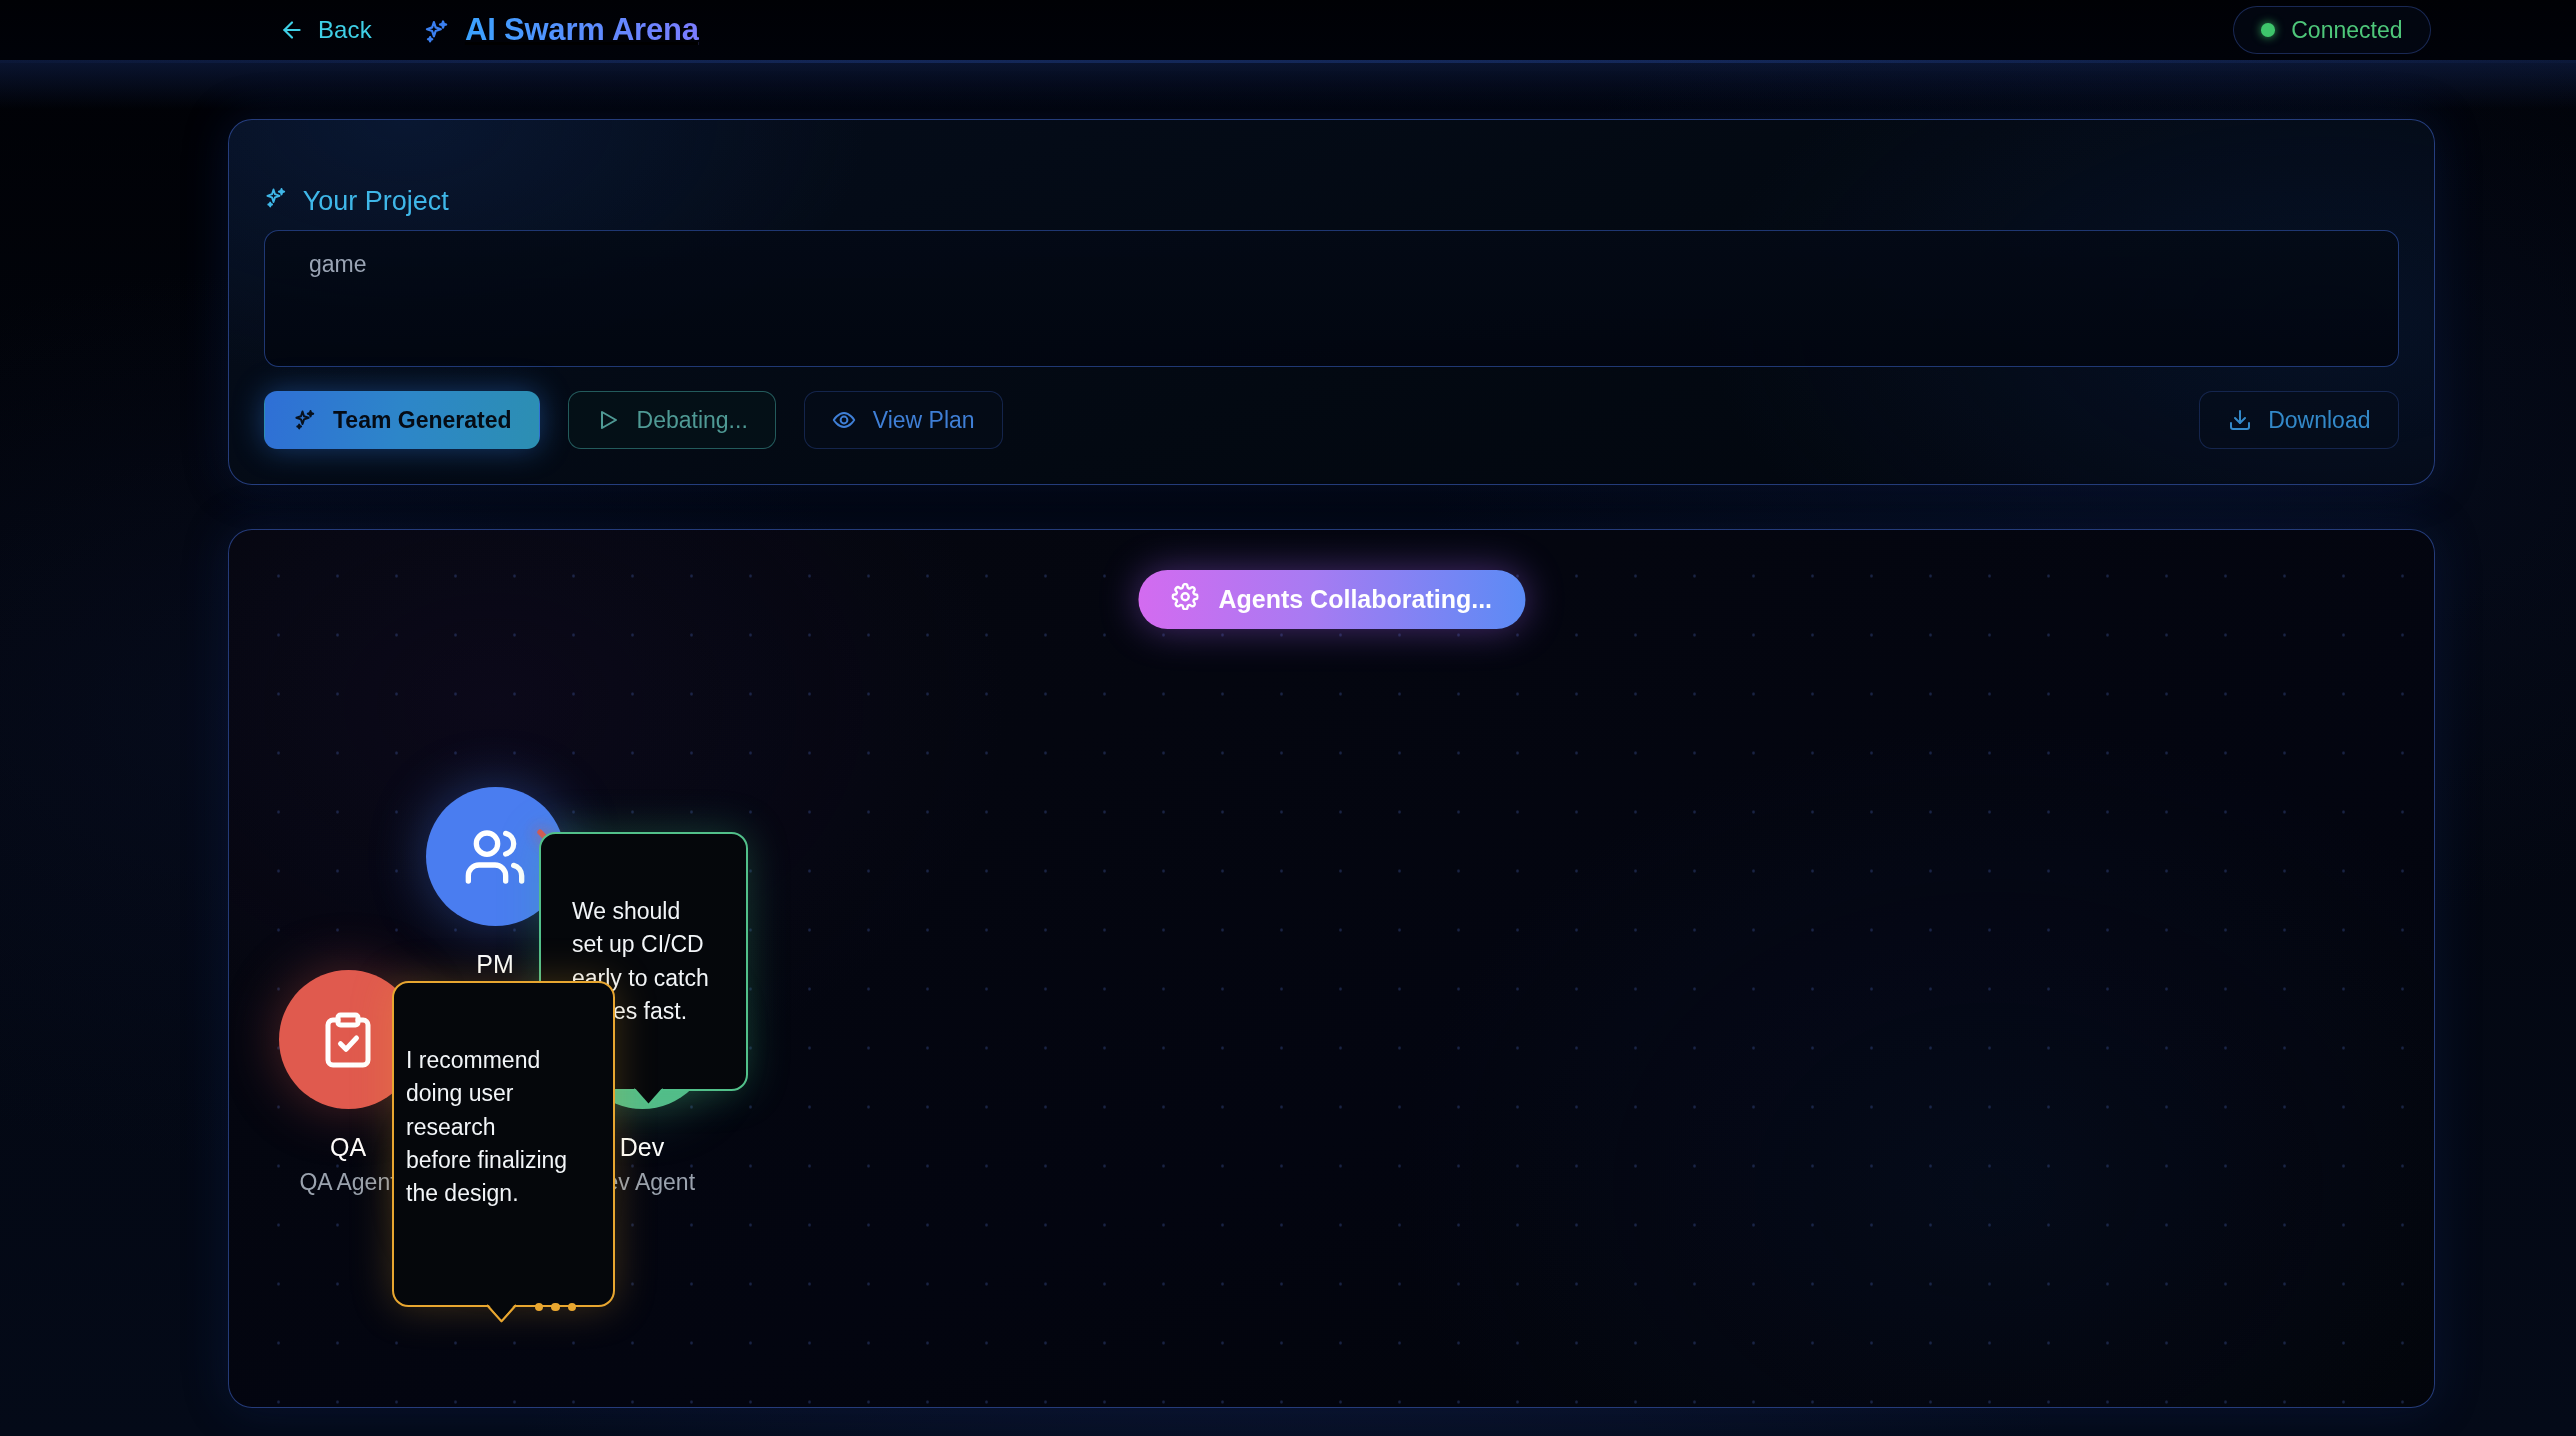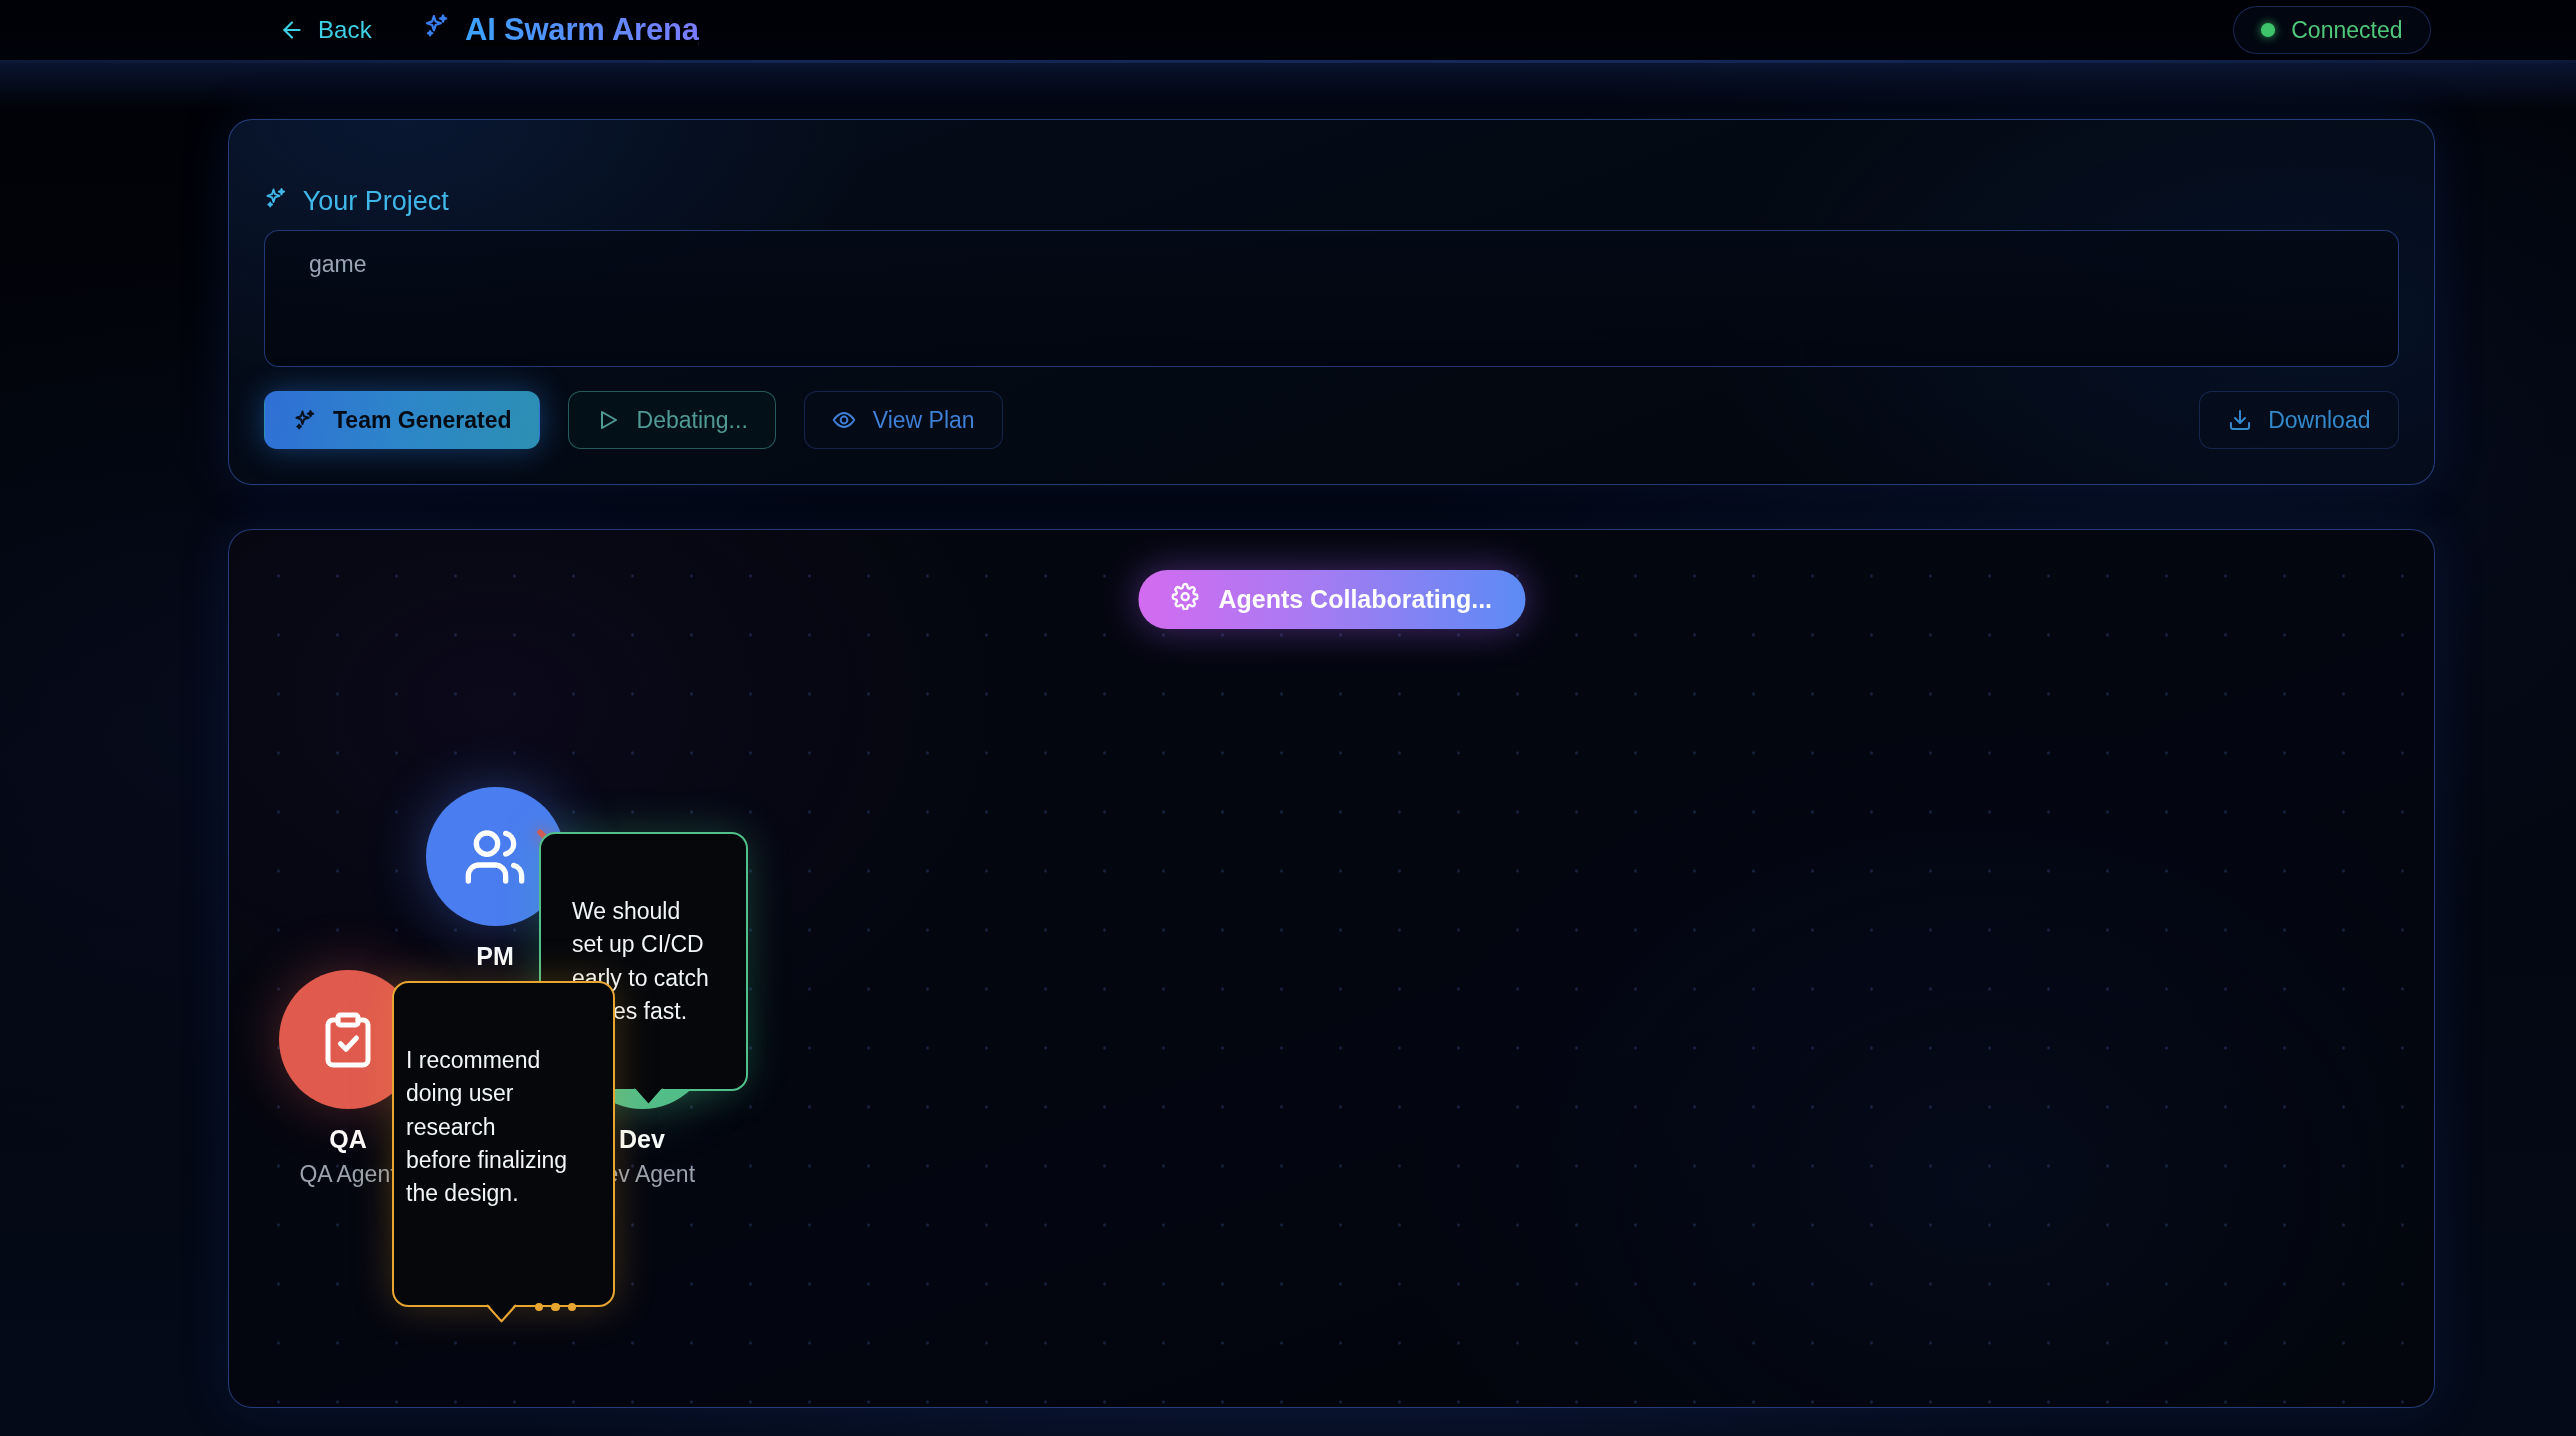--- a/index.html
+++ b/index.html
@@ -59,21 +59,21 @@
     letter-spacing: 0.1px;
     cursor: pointer;
     background: none;
     border: none;
     font-family: inherit;
   }
   .back-btn svg { display: block; }
 
   .brand {
     display: flex;
-    align-items: flex-start;
+    align-items: flex-end;
     gap: 14.7px;
     margin-left: 51px;
     text-decoration: underline;
   }
   .brand-title {
     font-size: 31px;
     font-weight: bold;
     letter-spacing: -0.2px;
     background: linear-gradient(90deg, #3aa3ff 0%, #5d8cff 55%, #7b7cff 100%);
     -webkit-background-clip: text;
@@ -243,24 +243,24 @@
   .agent-circle {
     width: 139px; height: 139px;
     border-radius: 50%;
     display: flex;
     align-items: center;
     justify-content: center;
     position: relative;
   }
   .agent-circle svg { display:block; }
   .agent-name {
-    margin-top: 16px;
+    margin-top: 24px;
     color: #ffffff;
     font-size: 25px;
-    font-weight: bold;
+    font-weight: normal;
   }
   .agent-role {
     margin-top: 7.3px;
     color: #9aa2ae;
     font-size: 23px;
   }
 
   .ring {
     position: absolute;
     inset: -17.4px;

